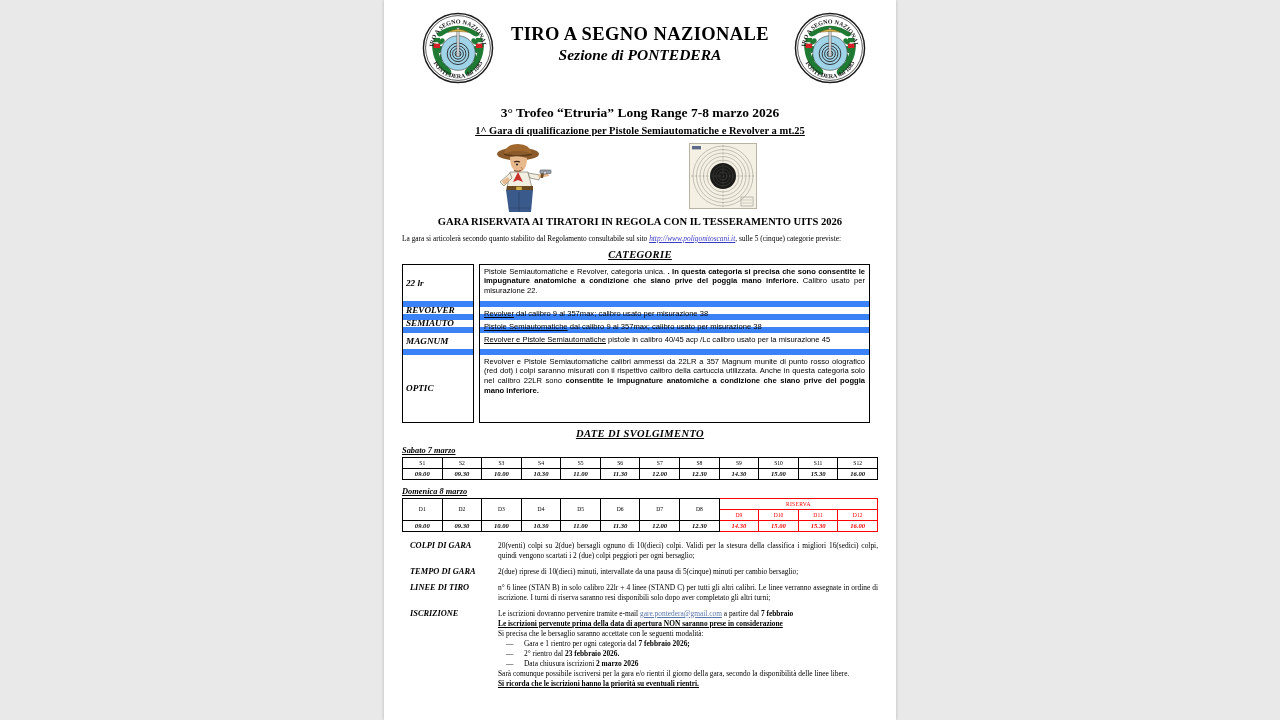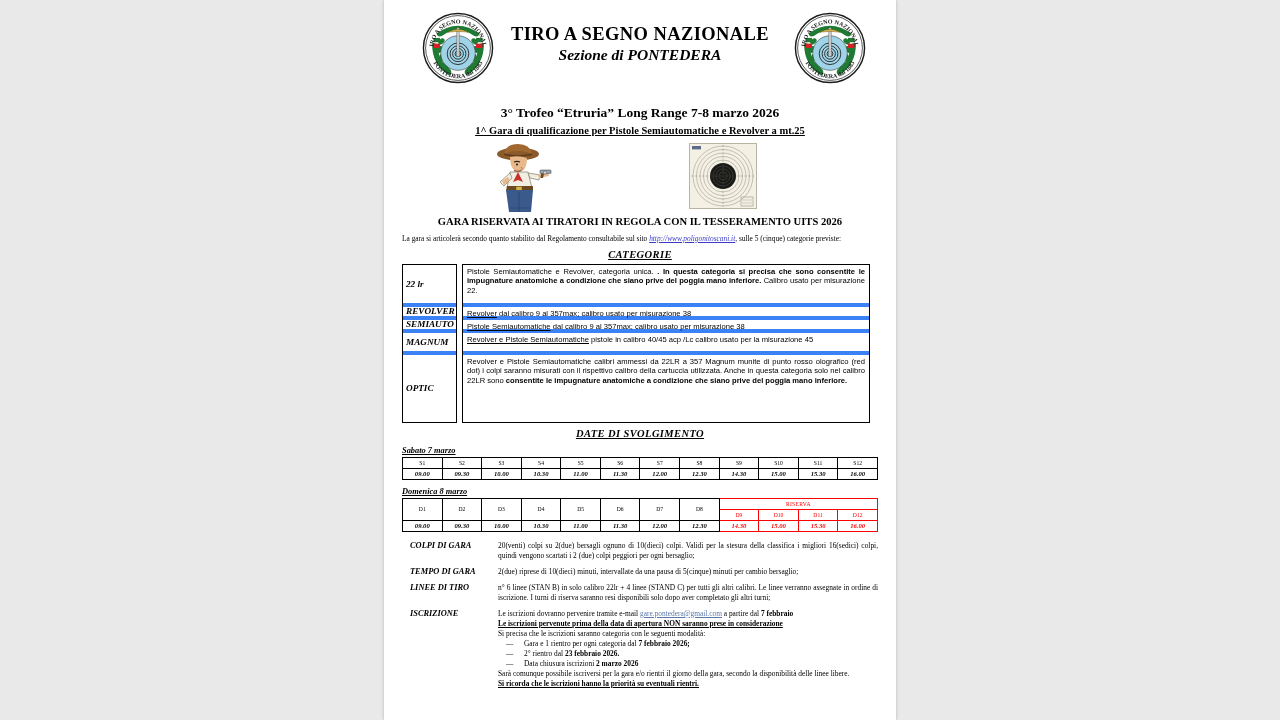--- a/index.html
+++ b/index.html
@@ -138,24 +138,24 @@
   .cat-wrap {
     position: relative;
     display: flex;
     gap: 5px;
     width: 468px;
   }
   .cat-left, .cat-right {
     border: 1px solid #000;
     box-sizing: border-box;
   }
-  .cat-left { width: 55px; }
+  .cat-left { width: 72px; }
   .cat-right { flex: 1; }
   .cat-left .cell, .cat-right .cell {
-    border-bottom: 4px solid #3b82f6;
+    border-bottom: 6px solid #3b82f6;
     box-sizing: border-box;
     display: flex;
     align-items: center;
     padding: 1px 3px;
   }
   .cat-left .cell:last-child, .cat-right .cell:last-child {
     border-bottom: none;
   }
   .cat-left .cell {
     font-family: "Liberation Serif", serif;
@@ -529,21 +529,21 @@
         <div class="drow">
           <div class="dlabel">LINEE DI TIRO</div>
           <div class="dbody">n° 6 linee (STAN B) in solo calibro 22lr + 4 linee (STAND C) per tutti gli altri calibri. Le linee verranno assegnate in ordine di iscrizione. I turni di riserva saranno resi disponibili solo dopo aver completato gli altri turni;</div>
         </div>
 
         <div class="drow">
           <div class="dlabel">ISCRIZIONE</div>
           <div class="dbody">
             <span class="sub"><span>Le iscrizioni dovranno pervenire tramite e-mail </span><a class="mail" href="#">gare.pontedera@gmail.com</a><span> a partire dal </span><span class="bold">7 febbraio</span></span>
             <span class="sub bold ul">Le iscrizioni pervenute prima della data di apertura NON saranno prese in considerazione</span>
-            <span class="sub">Si precisa che le iscrizioni saranno categoria con le seguenti modalità:</span>
+            <span class="sub">Si precisa che le bersaglio saranno accettate con le seguenti modalità:</span>
             <span class="sub indent"><span class="dash">—</span><span>Gara e 1 rientro per ogni categoria dal  </span><span class="bold">7 febbraio 2026;</span></span>
             <span class="sub indent"><span class="dash">—</span><span>2° rientro dal </span><span class="bold">23 febbraio 2026.</span></span>
             <span class="sub indent"><span class="dash">—</span><span>Data chiusura iscrizioni </span><span class="bold">2 marzo 2026</span></span>
             <span class="sub">Sarà comunque possibile iscriversi per la gara e/o rientri il giorno della gara, secondo la disponibilità delle linee libere.</span>
             <span class="sub bold ul">Si ricorda che le iscrizioni hanno la priorità su eventuali rientri.</span>
           </div>
         </div>
 
       </div>
 

